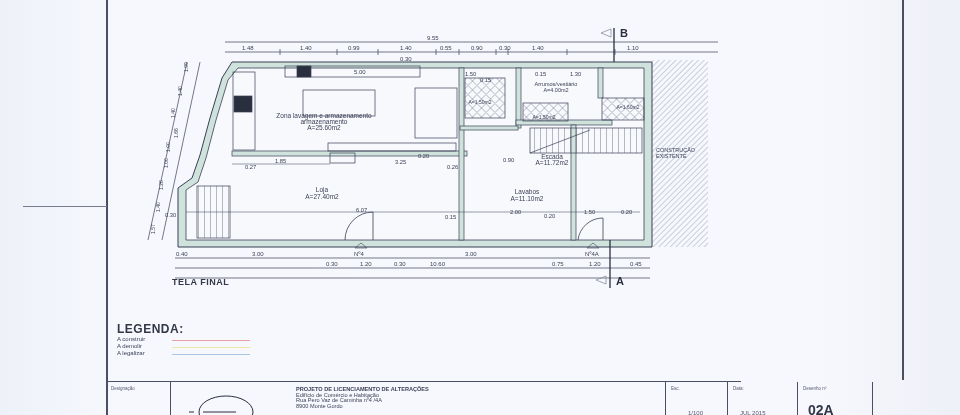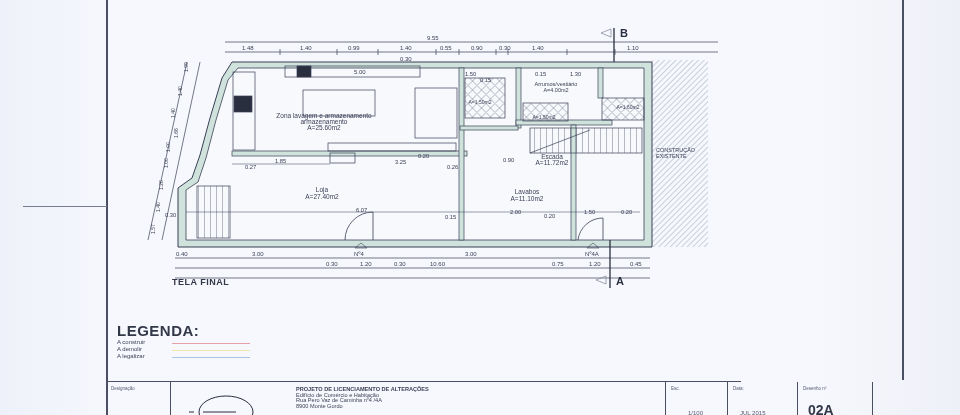--- a/index.html
+++ b/index.html
@@ -3,21 +3,21 @@
 <meta charset="utf-8">
 <style>
   html,body{margin:0;padding:0;}
   body{width:960px;height:415px;background:#f3f5fb;position:relative;overflow:hidden;font-family:"Liberation Sans",sans-serif;color:#3a3f55;}
   .sheet{position:absolute;left:0;top:0;width:960px;height:415px;background:linear-gradient(90deg,#eef1f9 0%,#f6f8fd 12%,#f7f8fd 85%,#eef0f7 100%);}
   .frame-left{position:absolute;left:106px;top:0;width:2px;height:415px;background:#4a4f63;}
   .frame-right{position:absolute;left:902px;top:0;width:2px;height:380px;background:#4a4f63;}
   .fold-line{position:absolute;left:23px;top:206px;width:84px;height:1px;background:#777c90;}
   svg text{font-family:"Liberation Sans",sans-serif;}
   .legend{position:absolute;left:117px;top:322px;}
-  .legend-title{font-size:15px;font-weight:bold;letter-spacing:.5px;color:#333848;}
+  .legend-title{font-size:12px;font-weight:bold;letter-spacing:.5px;color:#333848;}
   .legend-row{position:relative;height:7px;font-size:6px;color:#3a3f55;}
   .legend-row span{position:absolute;left:0;top:0;}
   .legend-line{position:absolute;left:55px;top:4px;width:78px;height:1px;}
   .titleblock{position:absolute;left:106px;top:381px;width:635px;height:34px;border-top:1.5px solid #4a4f63;}
   .tb-cell{position:absolute;top:0;height:34px;border-left:1px solid #4a4f63;}
   .tb-label{position:absolute;top:4px;left:5px;font-size:4.5px;color:#555a70;}
   .tb-project{position:absolute;left:190px;top:5px;font-size:5.6px;line-height:5.6px;color:#3a3f55;}
   .tb-value{position:absolute;font-size:14px;font-weight:bold;color:#333848;}
   .tb-small{position:absolute;font-size:6px;color:#555a70;}
 </style>

